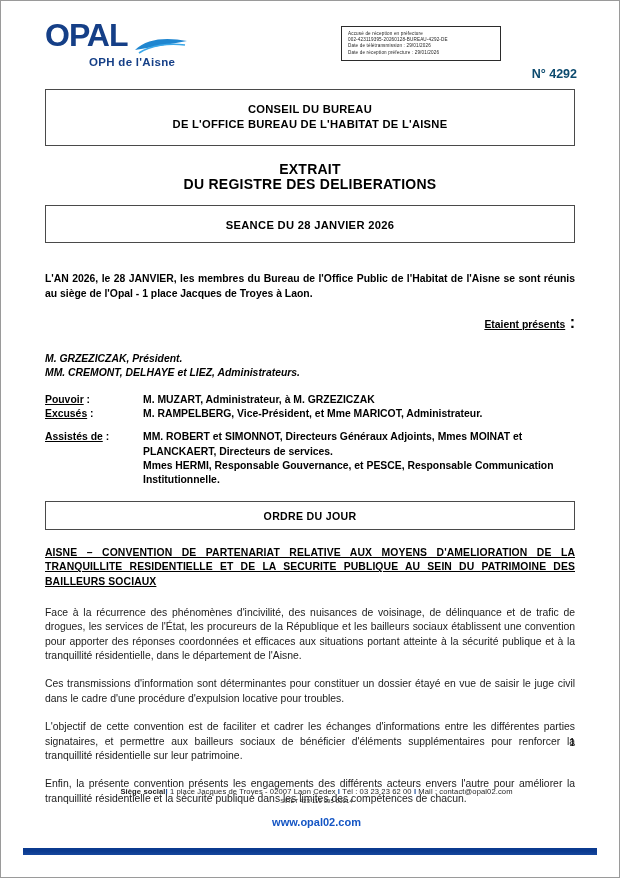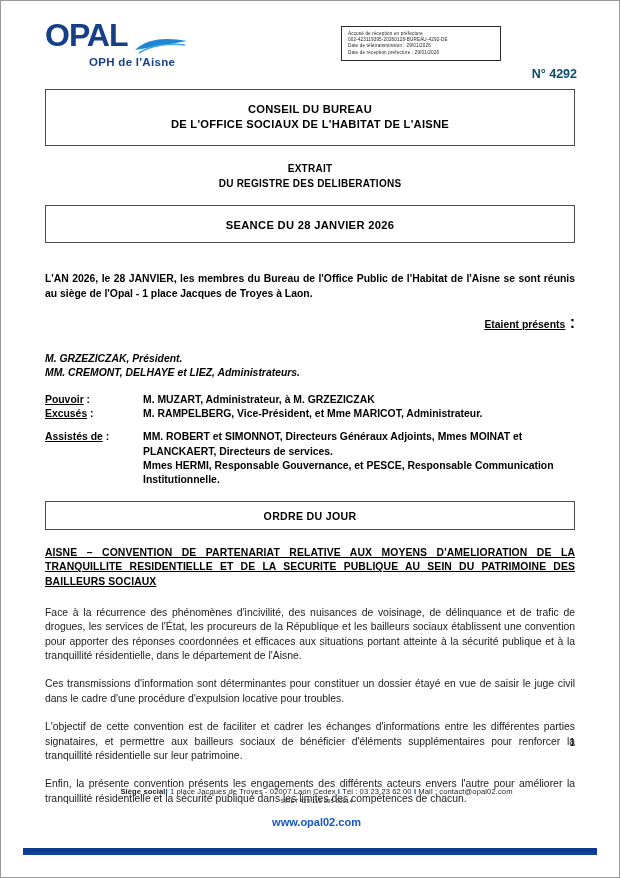--- a/index.html
+++ b/index.html
@@ -105,21 +105,21 @@
     line-height: 15px;
     color: #000;
   }
 
   .extrait {
     margin: 16px 44px 0 44px;
     text-align: center;
   }
   .extrait .l1,
   .extrait .l2 {
-    font-size: 10px;
+    font-size: 14px;
     font-weight: bold;
     letter-spacing: 0.25px;
     line-height: 14.5px;
     color: #000;
   }
 
   .seance-box {
     margin: 14px 44px 12px 44px;
     border: 1px solid #4a4a4a;
     padding: 9px 4px 9px 4px;
@@ -294,21 +294,21 @@
       <div>002-423119395-20260128-BUREAU-4292-DE</div>
       <div>Date de télétransmission : 29/01/2026</div>
       <div>Date de réception préfecture : 29/01/2026</div>
     </div>
 
     <div class="numero">N° 4292</div>
   </div>
 
   <div class="outer-box title-box">
     <div class="l1">CONSEIL DU BUREAU</div>
-    <div class="l2">DE L'OFFICE SOCIAUX DE L'HABITAT DE L'AISNE</div>
+    <div class="l2">DE L'OFFICE BUREAU DE L'HABITAT DE L'AISNE</div>
   </div>
 
   <div class="extrait">
     <div class="l1">EXTRAIT</div>
     <div class="l2">DU REGISTRE DES DELIBERATIONS</div>
   </div>
 
   <div class="seance-box">
     <span>SEANCE DU 28 JANVIER 2026</span>
   </div>

